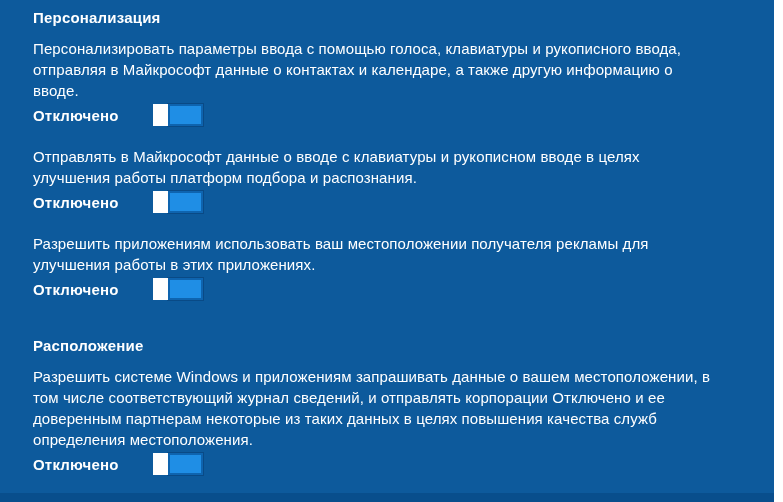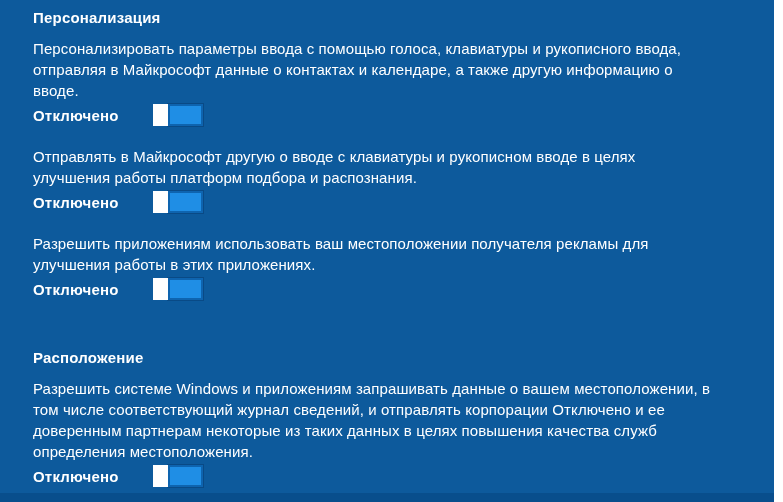--- a/index.html
+++ b/index.html
@@ -20,21 +20,21 @@
   .content {
     padding: 8px 30px 0 33px;
   }
   .section-title {
     margin: 0;
     font-size: 15px;
     line-height: 19px;
     font-weight: 700;
     letter-spacing: 0.2px;
   }
-  .section + .section { margin-top: 48px; }
+  .section + .section { margin-top: 36px; }
   .desc {
     margin: 20px 0 0;
     max-width: 730px;
     font-size: 15px;
     line-height: 21px;
     font-weight: 400;
     white-space: pre-line;
     letter-spacing: 0.1px;
   }
   .section-title + .desc { margin-top: 11px; }
@@ -93,21 +93,21 @@
 отправляя в Майкрософт данные о контактах и календаре, а также другую информацию о
 вводе.</p>
       <div class="toggle-row">
         <span class="status-label">Отключено</span>
         <div class="toggle">
           <div class="knob"></div>
           <div class="track"></div>
         </div>
       </div>
 
-      <p class="desc">Отправлять в Майкрософт другую о вводе с клавиатуры и рукописном вводе в целях
+      <p class="desc">Отправлять в Майкрософт данные о вводе с клавиатуры и рукописном вводе в целях
 улучшения работы платформ подбора и распознания.</p>
       <div class="toggle-row">
         <span class="status-label">Отключено</span>
         <div class="toggle">
           <div class="knob"></div>
           <div class="track"></div>
         </div>
       </div>
 
       <p class="desc">Разрешить приложениям использовать ваш местоположении получателя рекламы для

